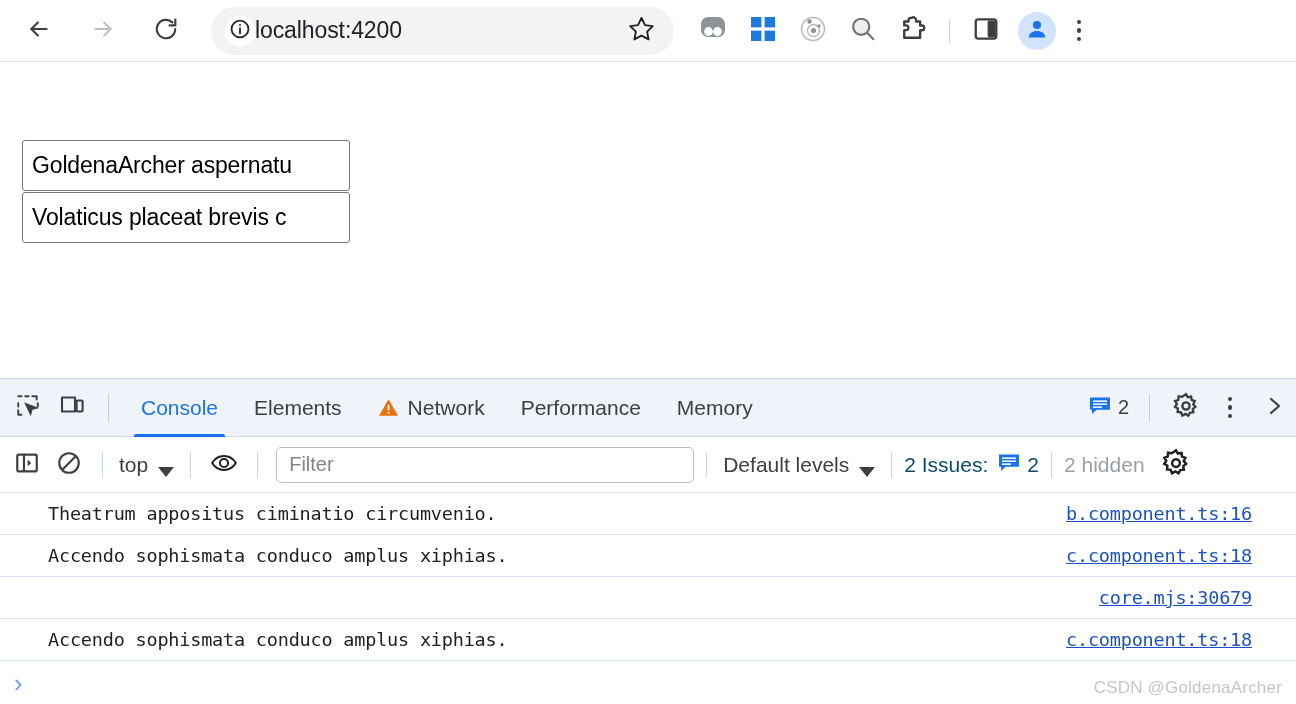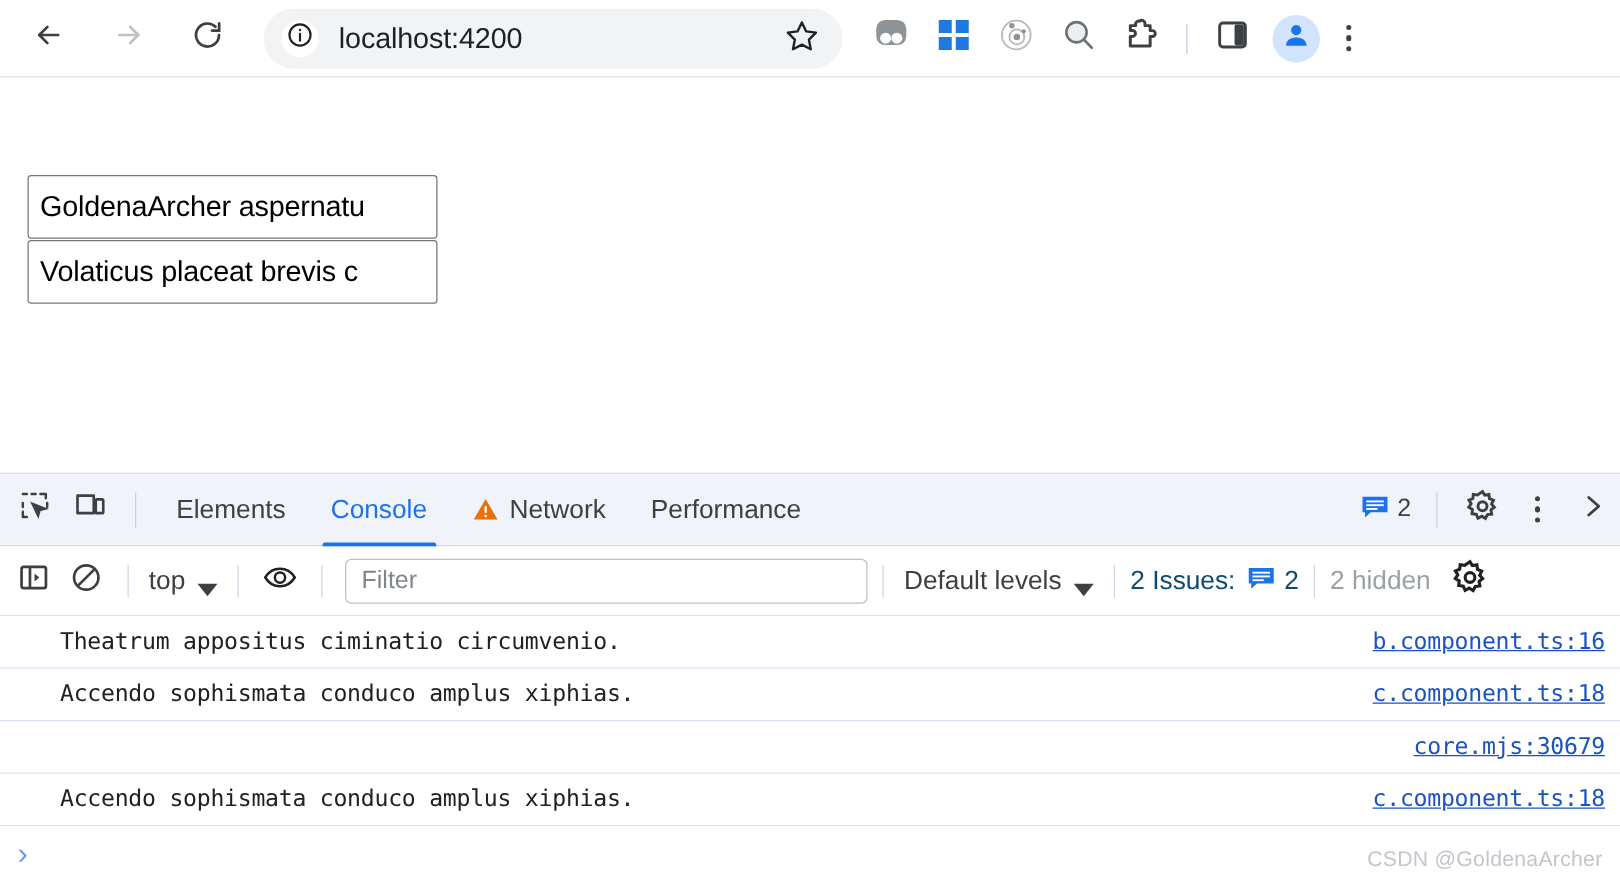--- a/index.html
+++ b/index.html
@@ -44,21 +44,21 @@
   }
   .omni-info {
     width: 30px; height: 30px;
     margin-left: 14px;
     background: #ffffff;
     border-radius: 50%;
     display: flex; align-items: center; justify-content: center;
     flex: none;
   }
   .omni-url {
-    margin-left: 16px;
+    margin-left: 0;
     font-size: 23px;
     color: #202124;
     letter-spacing: -0.1px;
     white-space: nowrap;
     flex: 1;
   }
   .omni-star {
     margin-right: 17px;
     width: 32px; height: 32px;
     display: flex; align-items: center; justify-content: center;
@@ -256,21 +256,21 @@
     background: #ffffff;
     overflow: hidden;
     position: relative;
   }
   .console-row {
     height: 42px;
     display: flex;
     align-items: center;
     border-bottom: 1px solid #d7e2f5;
     padding-left: 48px;
-    padding-right: 12px;
+    padding-right: 44px;
   }
   .console-row:last-of-type { border-bottom: none; }
   .console-msg {
     font-family: "DejaVu Sans Mono", monospace;
     font-size: 18.5px;
     color: #202124;
     white-space: nowrap;
     letter-spacing: -0.2px;
   }
   .console-src {
@@ -466,44 +466,47 @@
       <span>
         <svg width="28" height="26" viewBox="0 0 28 26" fill="none" stroke="#3c4043" stroke-width="2.1" stroke-linejoin="round">
           <path d="M4 4.5h13v14H4z"></path>
           <rect x="18.6" y="7.5" width="6" height="11" rx="1"></rect>
         </svg>
       </span>
     </div>
 
     <div class="dt-vsep"></div>
 
+    <div class="dt-tab active">
+      <span>Console</span>
+    </div>
+
     <div class="dt-tab">
       <span>Elements</span>
-    </div>
-
-    <div class="dt-tab active">
-      <span>Console</span>
     </div>
 
 
     <div class="dt-tab">
       <span class="warn-tri">
         <svg width="21" height="19" viewBox="0 0 22 20">
           <path d="M11 1.2 21 18.6H1z" fill="#e8710a"></path>
           <rect x="10.1" y="7.2" width="1.9" height="6" rx="0.9" fill="#ffffff"></rect>
           <circle cx="11.05" cy="15.6" r="1.05" fill="#ffffff"></circle>
         </svg>
       </span>
       <span>Network</span>
     </div>
 
     <div class="dt-tab">
       <span>Performance</span>
     </div>
 
+    <div class="dt-tab">
+      <span>Memory</span>
+    </div>
 
     <div class="dt-right">
       <div class="issues-chip">
         <span>
           <svg width="22" height="19" viewBox="0 0 22 19">
             <path d="M1 1.4h20v12.4H7.6L3 18V13.8H1z" fill="#1a73e8"></path>
             <rect x="4" y="4.4" width="14" height="1.5" fill="#ffffff"></rect>
             <rect x="4" y="7.4" width="14" height="1.5" fill="#ffffff"></rect>
             <rect x="4" y="10.4" width="9" height="1.5" fill="#ffffff"></rect>
           </svg>

